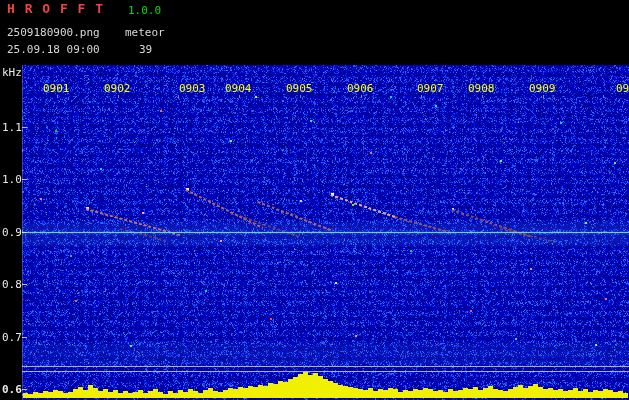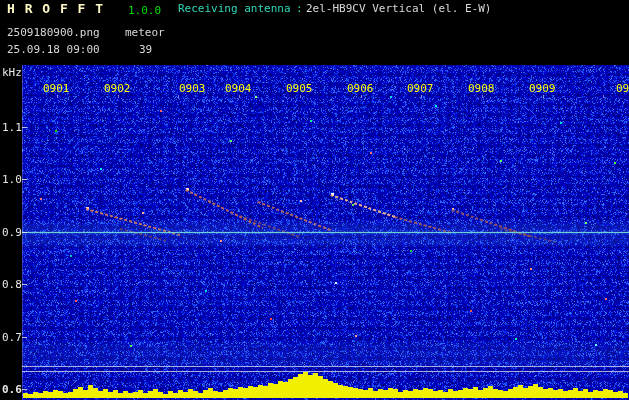--- a/index.html
+++ b/index.html
@@ -3,21 +3,21 @@
 <meta charset="utf-8">
 <style>
   * { margin:0; padding:0; box-sizing:border-box; }
   html,body { background:#222; }
   body { font-family:"DejaVu Sans Mono","Liberation Mono",monospace; }
   .screen {
     position:relative; width:629px; height:400px; background:#000;
     overflow:hidden; font-size:11px; line-height:13px; color:#d8d8d8;
   }
   
-  .app-title { position:absolute; left:7px; top:2px; color:#fef9c3;
+  .app-title { position:absolute; left:7px; top:2px; color:#ef4444;
                font-size:13px; font-weight:bold; letter-spacing:1px; }
   .version   { position:absolute; left:128px; top:4px; color:#00e000; }
   .filename  { position:absolute; left:7px;  top:26px; }
   .mode      { position:absolute; left:125px; top:26px; }
   .datetime  { position:absolute; left:7px;  top:43px; }
   .count     { position:absolute; left:139px; top:43px; }
   .info      { position:absolute; left:178px; top:2px; }
   .info .row { height:13.5px; white-space:nowrap; }
   .info .lbl { display:inline-block; width:118px; color:#2fd8b8; }
   .info .colon { display:inline-block; width:10px; color:#2fd8b8; }
@@ -50,23 +50,20 @@
 
   <div>
     <div class="app-title">H R O F F T</div>
     <div class="version">1.0.0</div>
     <div class="filename">2509180900.png</div>
     <div class="mode">meteor</div>
     <div class="datetime">25.09.18 09:00</div>
     <div class="count">39</div>
 
     <div class="info">
-      <div class="row">
-        <span class="lbl">Receiving antenna</span><span class="colon">:</span><span class="val">2el-HB9CV Vertical (el. E-W)</span>
-      </div>
     </div>
   </div>
 
   <svg class="noise-svg" width="607" height="335" xmlns="http://www.w3.org/2000/svg">
     <defs>
       <filter id="nz" x="0" y="0" width="100%" height="100%">
         <feTurbulence type="turbulence" baseFrequency="0.9" numOctaves="2" seed="11" stitchTiles="stitch"></feTurbulence>
         <feColorMatrix type="matrix" values="0.2 0 0 0 -0.08
                   0.7 0 0 0 -0.25
                   1.6 0 0 0 0.12
@@ -261,21 +258,21 @@
       <span style="position: absolute; left: 104px; top: 17px; color: rgb(255, 255, 0);">0902</span>
       <div style="position: absolute; left: 118px; top: 30px; width: 1px; height: 3px; background: rgba(230, 230, 230, 0.55);"></div>
       <span style="position: absolute; left: 164px; top: 17px; color: rgb(255, 255, 0); padding-left: 15px;">0903</span>
       <div style="position: absolute; left: 178px; top: 30px; width: 1px; height: 3px; background: rgba(230, 230, 230, 0.55);"></div>
       <span style="position: absolute; left: 225px; top: 17px; color: rgb(255, 255, 0);">0904</span>
       <div style="position: absolute; left: 239px; top: 30px; width: 1px; height: 3px; background: rgba(230, 230, 230, 0.55);"></div>
       <span style="position: absolute; left: 286px; top: 17px; color: rgb(255, 255, 0);">0905</span>
       <div style="position: absolute; left: 300px; top: 30px; width: 1px; height: 3px; background: rgba(230, 230, 230, 0.55);"></div>
       <span style="position: absolute; left: 347px; top: 17px; color: rgb(255, 255, 0);">0906</span>
       <div style="position: absolute; left: 361px; top: 30px; width: 1px; height: 3px; background: rgba(230, 230, 230, 0.55);"></div>
-      <span style="position: absolute; left: 407px; top: 17px; color: rgb(255, 255, 0);">0907</span>
+      <span style="position: absolute; left: 417px; top: 17px; color: rgb(255, 255, 0);">0907</span>
       <div style="position: absolute; left: 421px; top: 30px; width: 1px; height: 3px; background: rgba(230, 230, 230, 0.55);"></div>
       <span style="position: absolute; left: 468px; top: 17px; color: rgb(255, 255, 0);">0908</span>
       <div style="position: absolute; left: 482px; top: 30px; width: 1px; height: 3px; background: rgba(230, 230, 230, 0.55);"></div>
       <span style="position: absolute; left: 529px; top: 17px; color: rgb(255, 255, 0);">0909</span>
       <div style="position: absolute; left: 543px; top: 30px; width: 1px; height: 3px; background: rgba(230, 230, 230, 0.55);"></div>
       <span style="position: absolute; left: 616px; top: 17px; color: rgb(255, 255, 0);">0910</span>
       <div style="position: absolute; left: 603px; top: 30px; width: 1px; height: 3px; background: rgba(230, 230, 230, 0.55);"></div>
     </div>
   <div id="freq-axis">
     <span class="unit-label">kHz</span>

